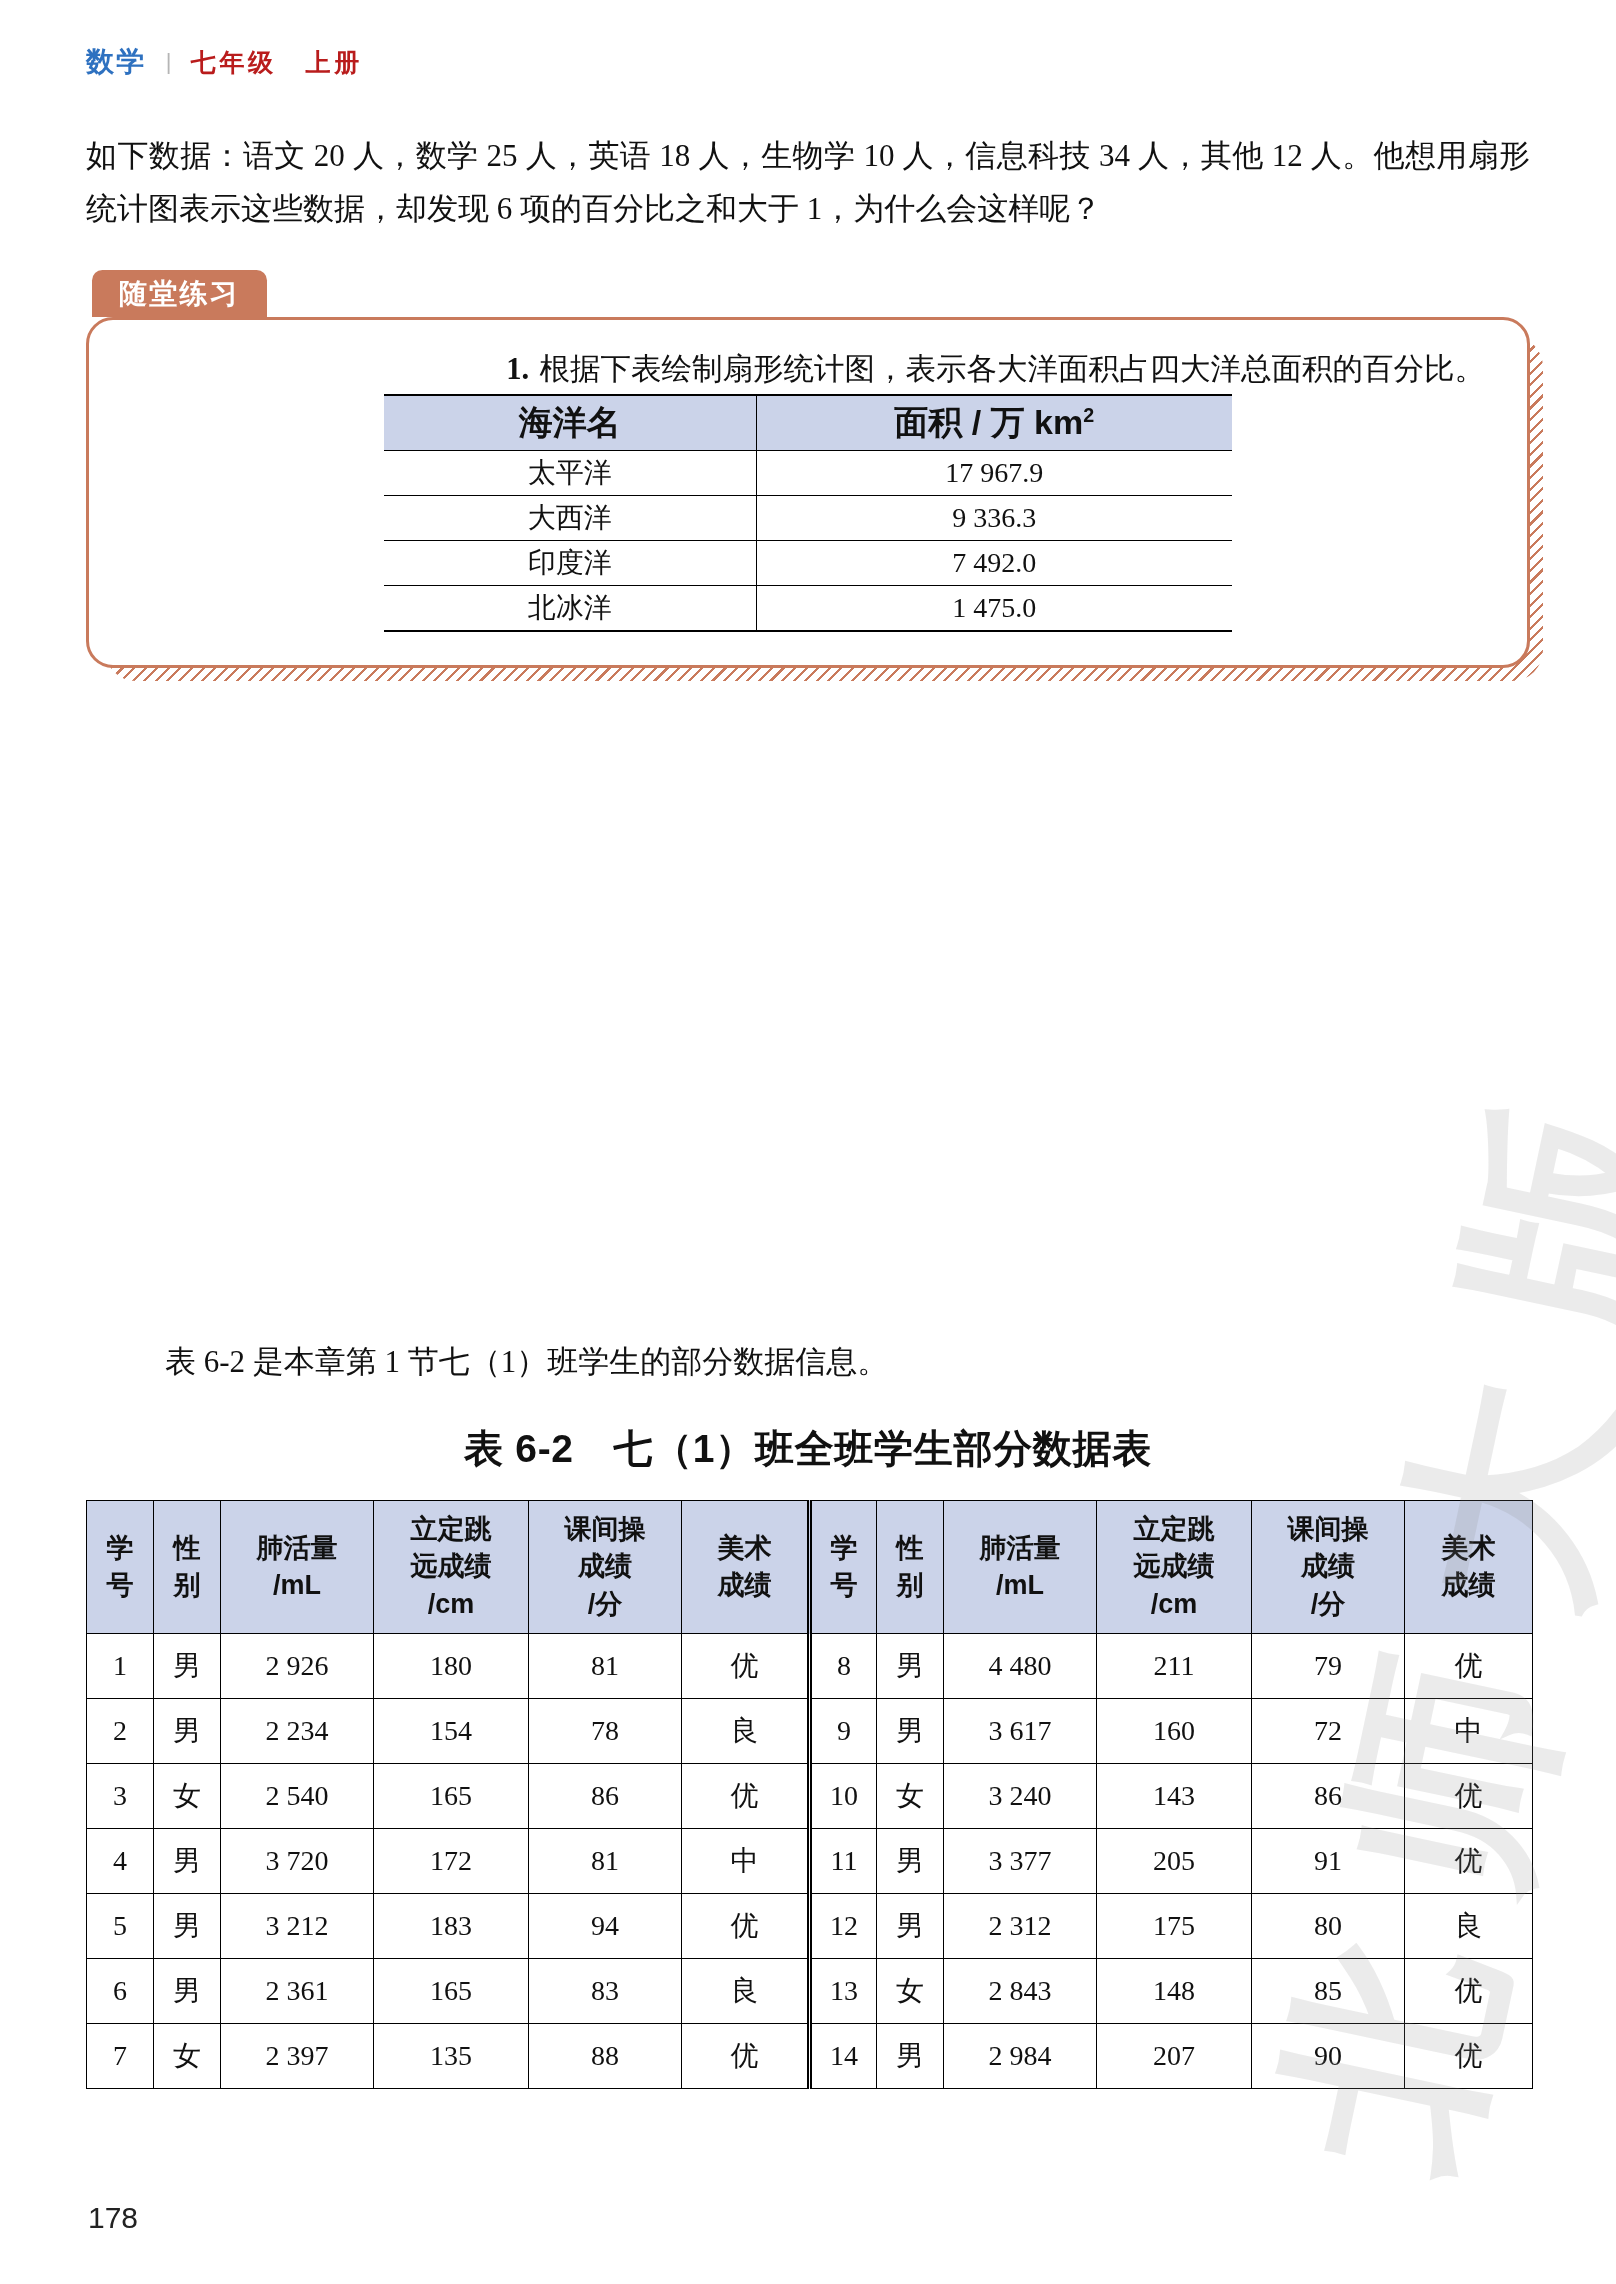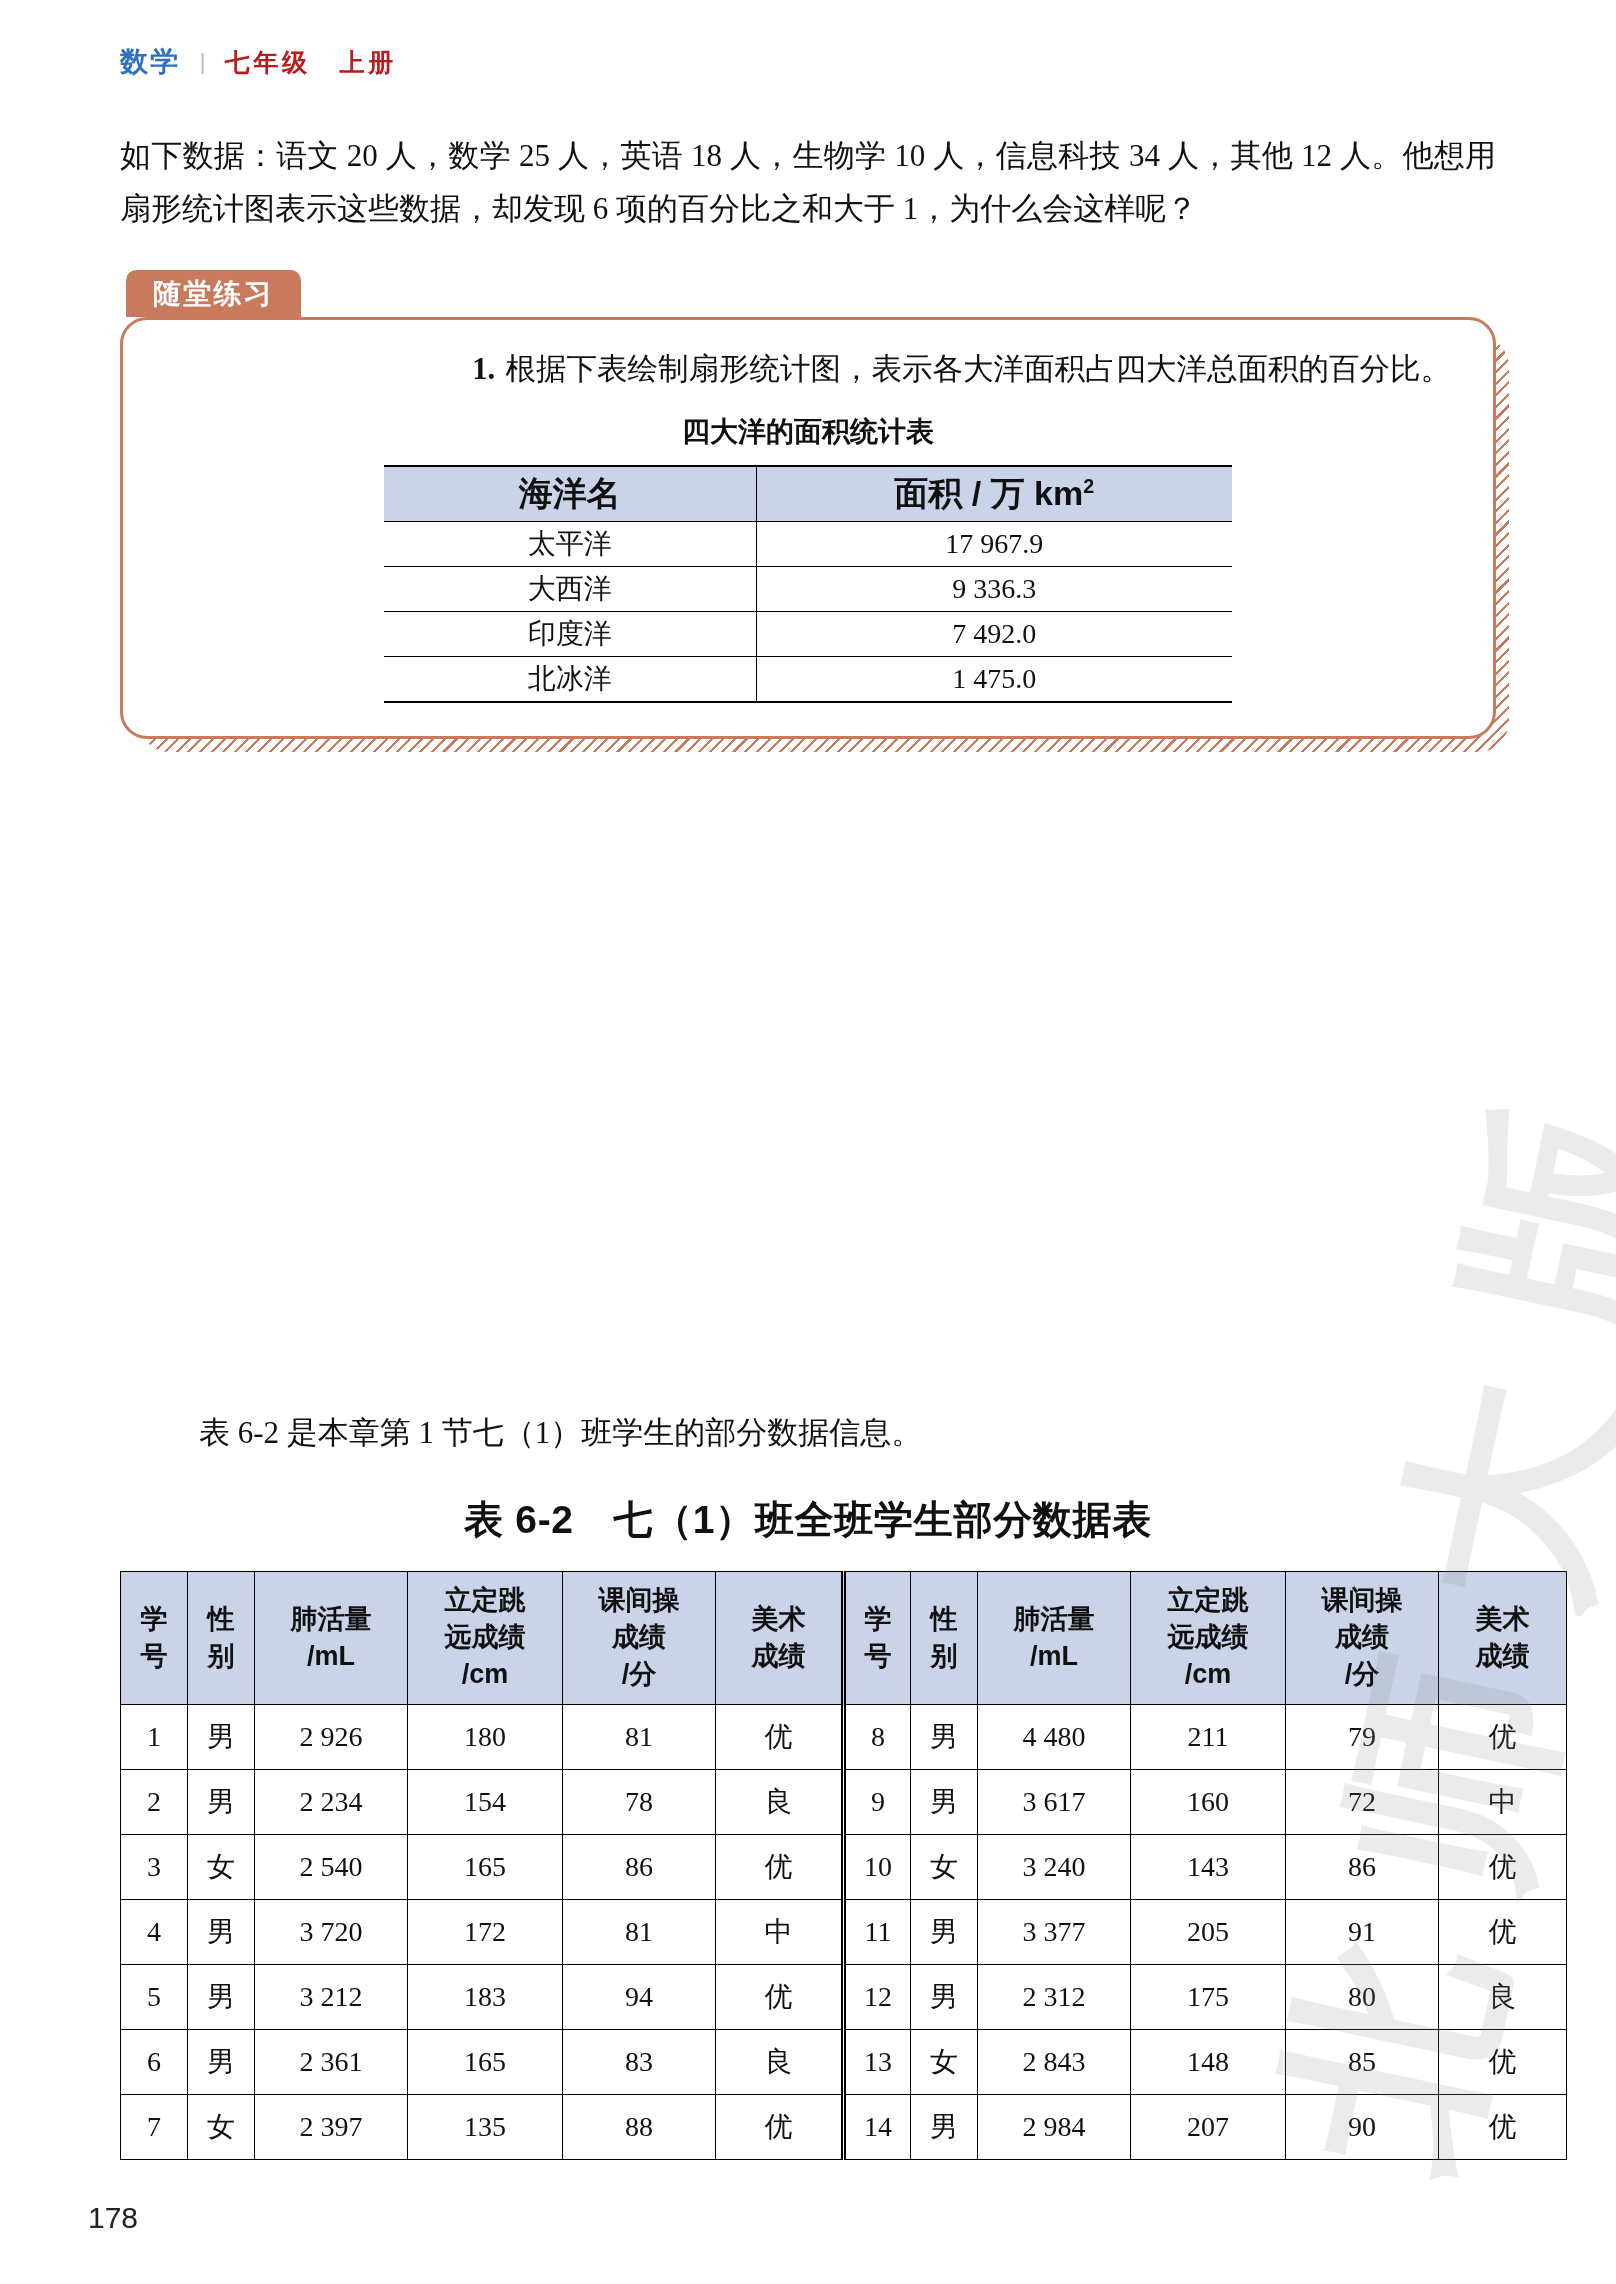--- a/index.html
+++ b/index.html
@@ -9,21 +9,21 @@
     --line:#000;
   }
   *{box-sizing:border-box;}
   html,body{margin:0;padding:0;}
   body{
     width:1616px;height:2284px;
     background:#fff;color:#111;
     font-family:"Liberation Serif","DejaVu Serif",serif;
     overflow:hidden;position:relative;
   }
-  .page{position:relative;width:100%;height:100%;padding:43px 120px 0;}
+  .page{position:relative;width:100%;height:100%;padding:43px 86px 0;}
   
   .runhead{font-family:"Liberation Sans","DejaVu Sans",sans-serif;display:flex;align-items:center;}
   .runhead .subject{color:var(--hdr-blue);font-weight:bold;font-size:28px;letter-spacing:2.2px;}
   .runhead .sep{color:#b5b5b5;font-size:22px;margin:0 19.3px;font-weight:normal;}
   .runhead .grade{color:#b91c1c;font-weight:bold;font-size:25px;letter-spacing:3.7px;}
   
   .intro{font-size:31px;line-height:1.72;margin:48px 0 0;text-align:justify;}
   
   .practice{margin-top:34px;position:relative;}
   .tab{
@@ -96,21 +96,20 @@
   </div>
 
   <p class="intro">如下数据：语文 20 人，数学 25 人，英语 18 人，生物学 10 人，信息科技 34 人，其他 12 人。他想用扇形统计图表示这些数据，却发现 6 项的百分比之和大于 1，为什么会这样呢？</p>
 
   <section class="practice">
     <div class="tab">随堂练习</div>
     <div class="box-wrap">
       <div class="hatch"></div>
       <div class="box">
         <p class="item"><span class="num">1.</span><span>根据下表绘制扇形统计图，表示各大洋面积占四大洋总面积的百分比。</span></p>
-        <div class="t1-title">四大洋的面积统计表</div>
         <table class="t1">
           <colgroup>
               <col style="width:372px">
               <col style="width:476px">
             </colgroup>
           <thead>
             <tr>
               <th>海洋名</th>
               <th><span>面积 / 万 km</span><sup>2</sup></th>
             </tr>

